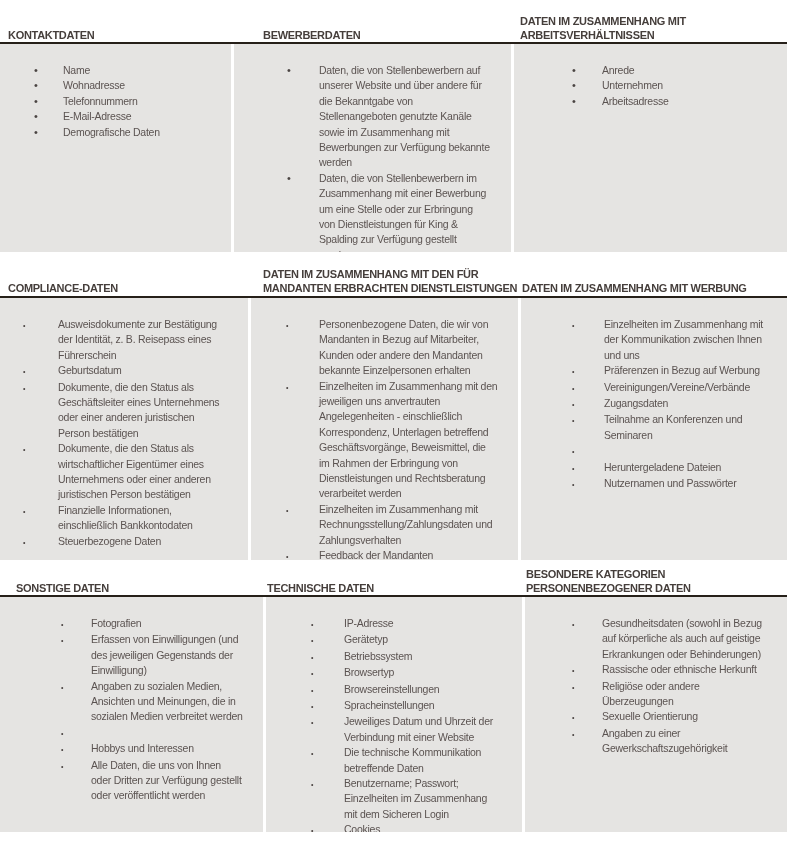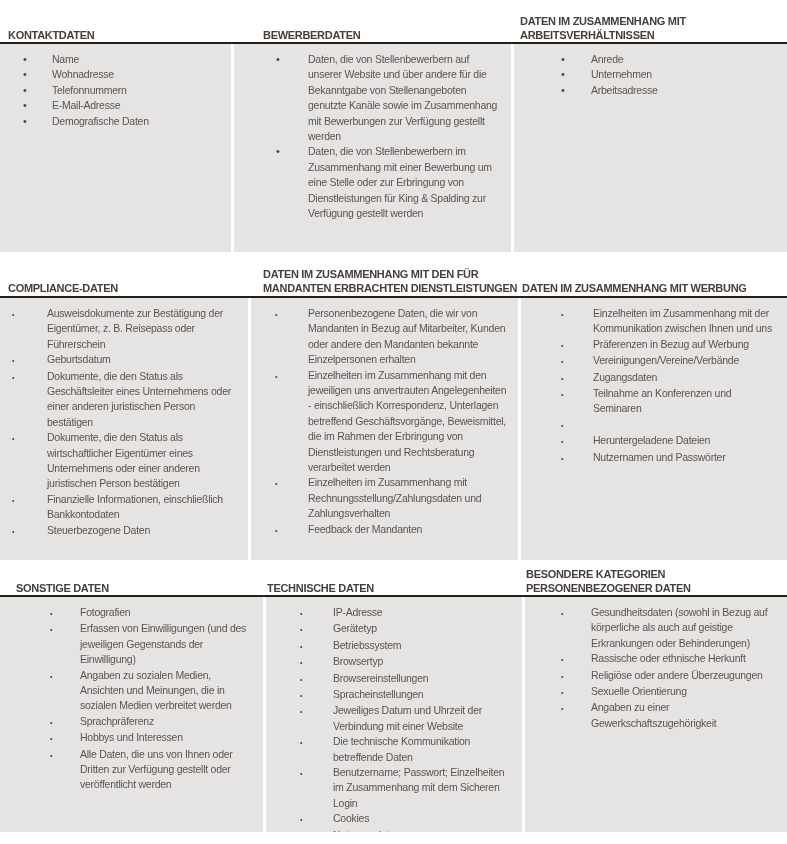--- a/index.html
+++ b/index.html
@@ -32,21 +32,21 @@
     padding-top:5px;
     font-weight:bold;font-size:11px;line-height:13.5px;
     letter-spacing:-0.3px;color:var(--header_text);
   }
   #band2 .hcell{align-items:flex-end;padding-top:2px;padding-bottom:1px;margin-top:10px;}
   .hgap{background:var(--page_bg);border-bottom:2px solid var(--rule);}
   .lcell{background:var(--cell_bg);padding-top:3px;overflow:hidden;}
   .lgap{background:var(--page_bg);}
 
   ul.items{
-    margin:5px;padding:0 4px 0 var(--b);
+    margin:16px;padding:0 4px 0 var(--b);
     list-style:none;
     font-size:10.5px;line-height:15.4px;letter-spacing:-0.25px;
   }
   ul.items li{display:flex;align-items:flex-start;}
   .bullet{flex:0 0 auto;width:calc(var(--t) - var(--b));color:var(--bullet);}
   .bullet::before{content:"\2022";}
   .band.big-bullets .bullet::before{font-size:11px;}
   .band.small-bullets .bullet::before{font-size:7px;}
   .txt{flex:1 1 auto;}
 </style>
@@ -90,21 +90,21 @@
           <span class="txt">Demografische Daten</span>
         </li>
       </ul>
   </div>
   <div class="lgap"></div>
   <div class="lcell" style="--b:37px;--t:69px">
     <ul class="items">
 
     <li>
           <span class="bullet"></span>
-          <span class="txt">Daten, die von Stellenbewerbern auf unserer Website und über andere für die Bekanntgabe von Stellenangeboten genutzte Kanäle sowie im Zusammenhang mit Bewerbungen zur Verfügung gestellt werden</span>
+          <span class="txt">Daten, die von Stellenbewerbern auf unserer Website und über andere für die Bekanntgabe von Stellenangeboten genutzte Kanäle sowie im Zusammenhang mit Bewerbungen zur Verfügung bekannte werden</span>
         </li>
         <li>
           <span class="bullet"></span>
           <span class="txt">Daten, die von Stellenbewerbern im Zusammenhang mit einer Bewerbung um eine Stelle oder zur Erbringung von Dienstleistungen für King &amp; Spalding zur Verfügung gestellt werden</span>
         </li>
       </ul>
   </div>
   <div class="lgap"></div>
   <div class="lcell" style="--b:42px;--t:72px">
     <ul class="items">
@@ -136,21 +136,21 @@
   <div class="hgap"></div>
   <div class="hcell" style="padding-left:1px">
     <span>DATEN IM ZUSAMMENHANG MIT WERBUNG</span>
   </div>
 
   <div class="lcell" style="--b:7px;--t:42px">
     <ul class="items">
 
     <li>
           <span class="bullet"></span>
-          <span class="txt">Ausweisdokumente zur Bestätigung der Eigentümer, z. B. Reisepass oder Führerschein</span>
+          <span class="txt">Ausweisdokumente zur Bestätigung der Identität, z. B. Reisepass eines Führerschein</span>
         </li>
         <li>
           <span class="bullet"></span>
           <span class="txt">Geburtsdatum</span>
         </li>
         <li>
           <span class="bullet"></span>
           <span class="txt">Dokumente, die den Status als Geschäftsleiter eines Unternehmens oder einer anderen juristischen Person bestätigen</span>
         </li>
         <li>
@@ -251,21 +251,20 @@
         <li>
           <span class="bullet"></span>
           <span class="txt">Erfassen von Einwilligungen (und des jeweiligen Gegenstands der Einwilligung)</span>
         </li>
         <li>
           <span class="bullet"></span>
           <span class="txt">Angaben zu sozialen Medien, Ansichten und Meinungen, die in sozialen Medien verbreitet werden</span>
         </li>
         <li>
           <span class="bullet"></span>
-          <span class="txt">Sprachpräferenz</span>
         </li>
         <li>
           <span class="bullet"></span>
           <span class="txt">Hobbys und Interessen</span>
         </li>
         <li>
           <span class="bullet"></span>
           <span class="txt">Alle Daten, die uns von Ihnen oder Dritten zur Verfügung gestellt oder veröffentlicht werden</span>
         </li>
       </ul>

